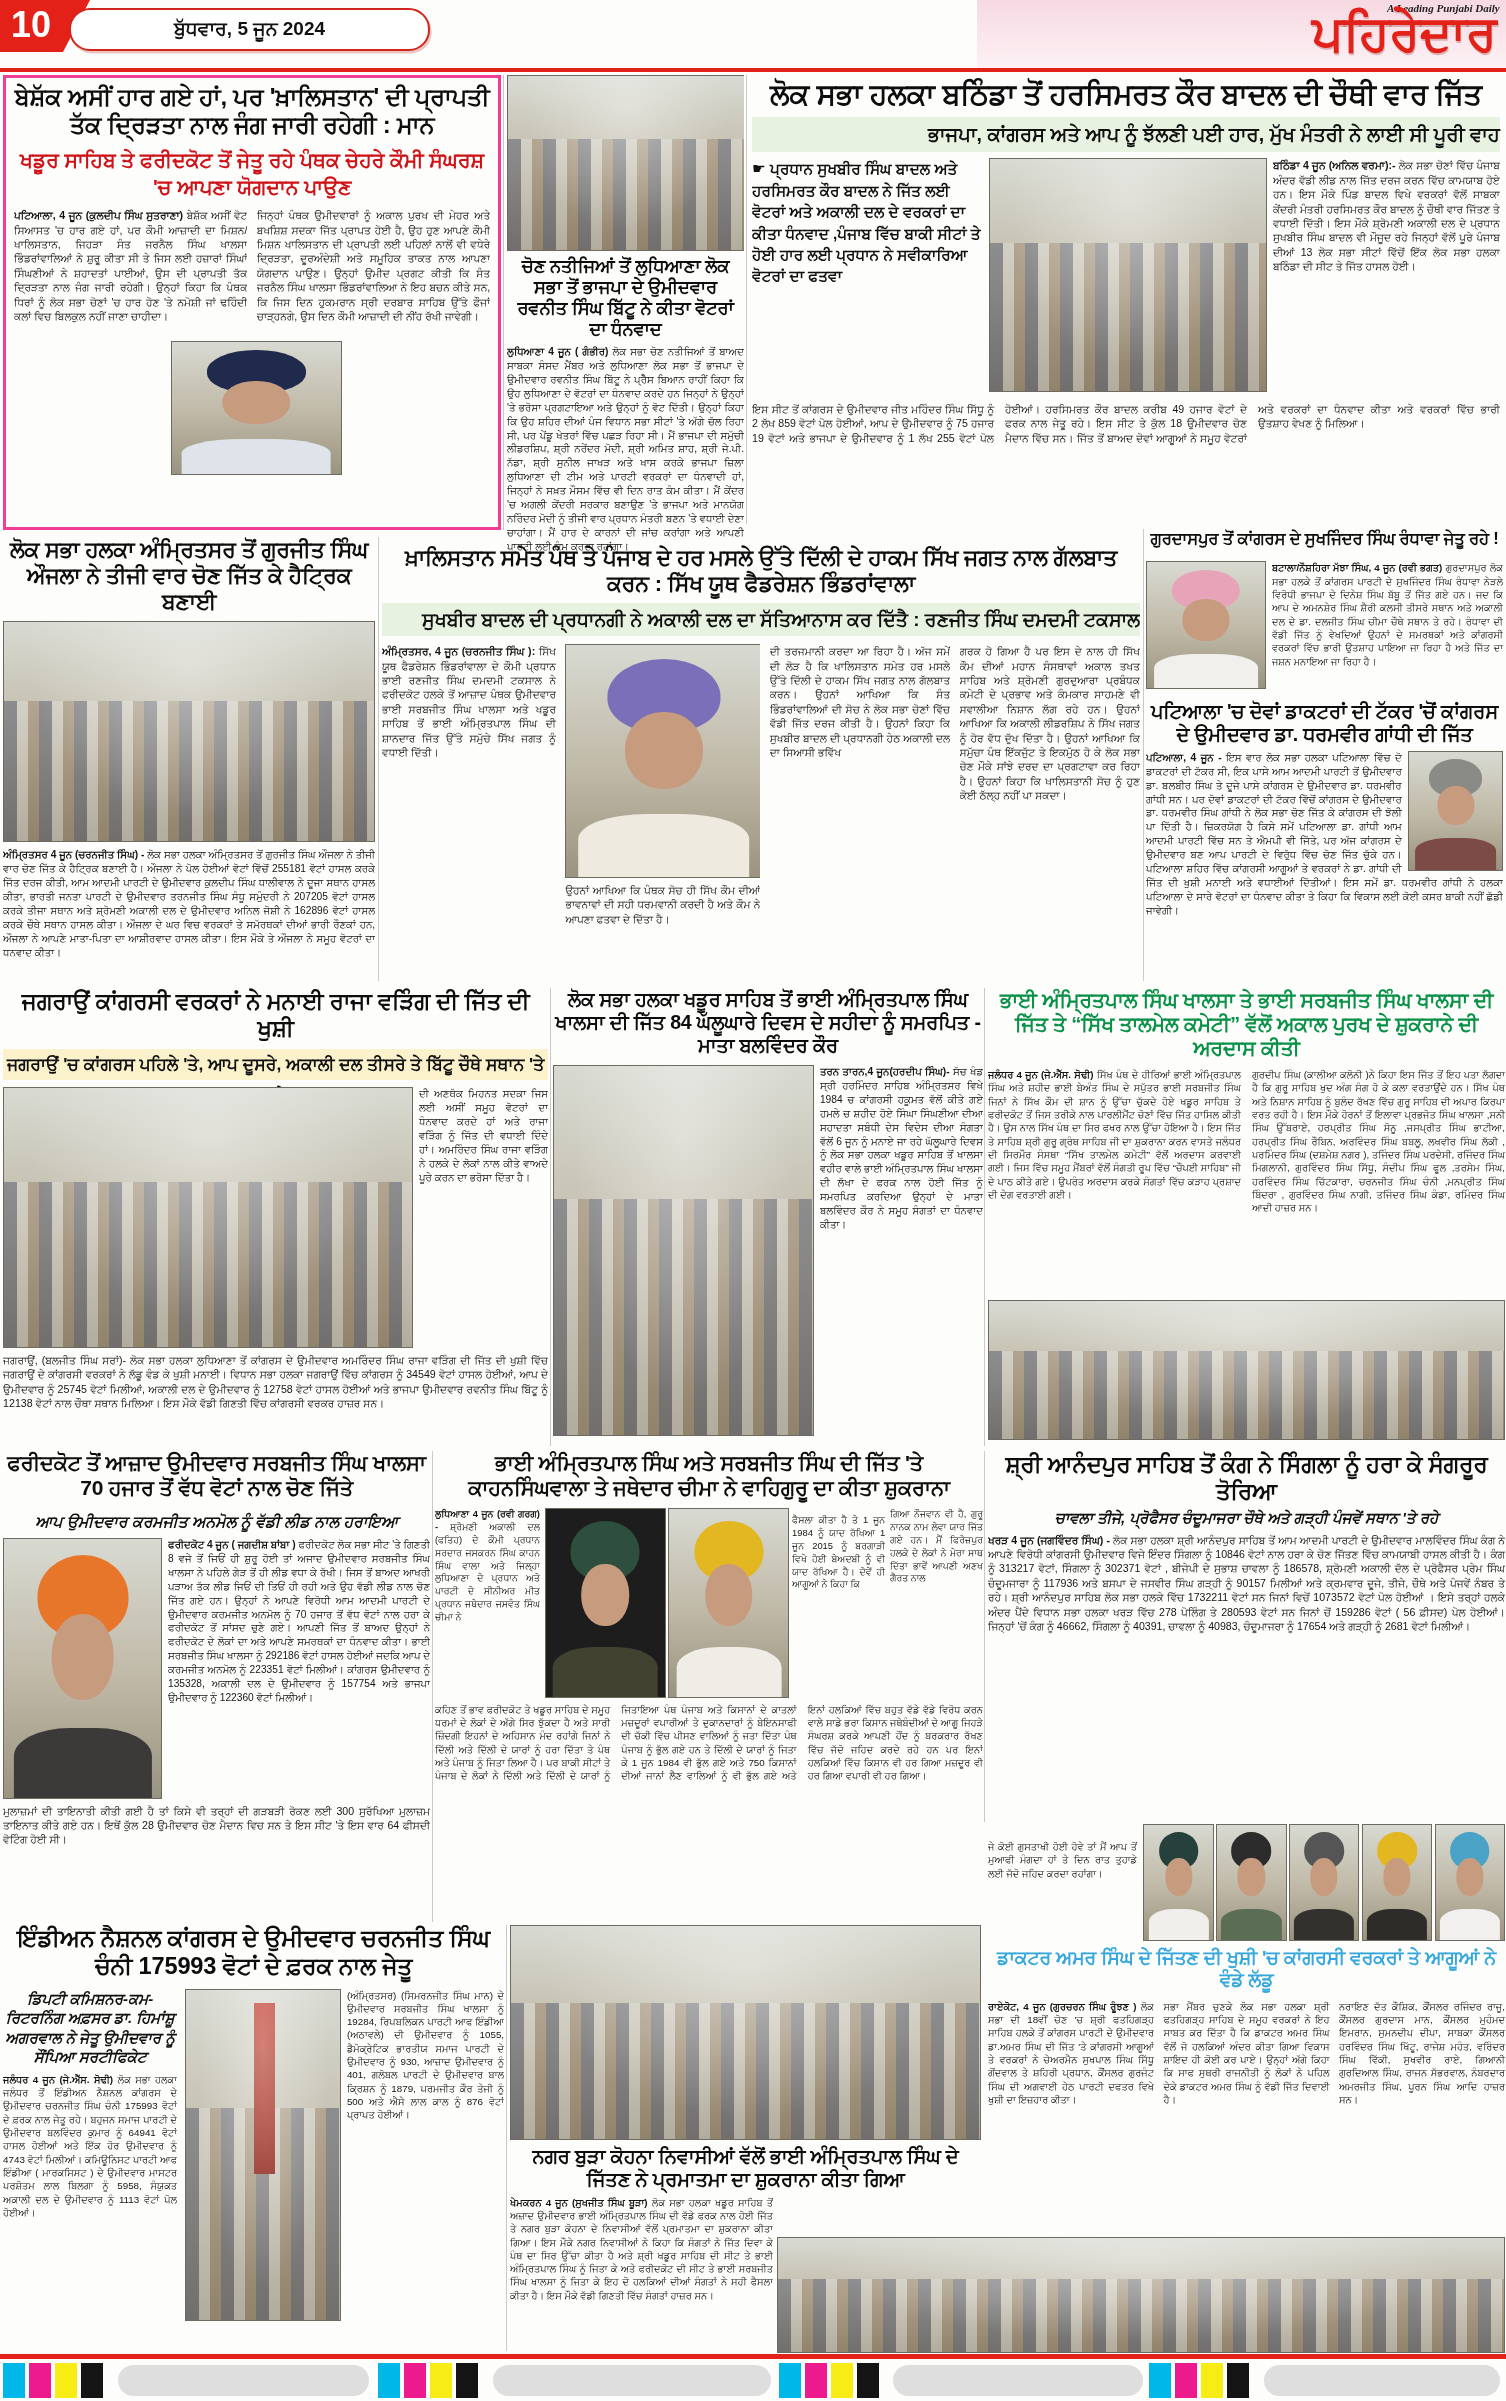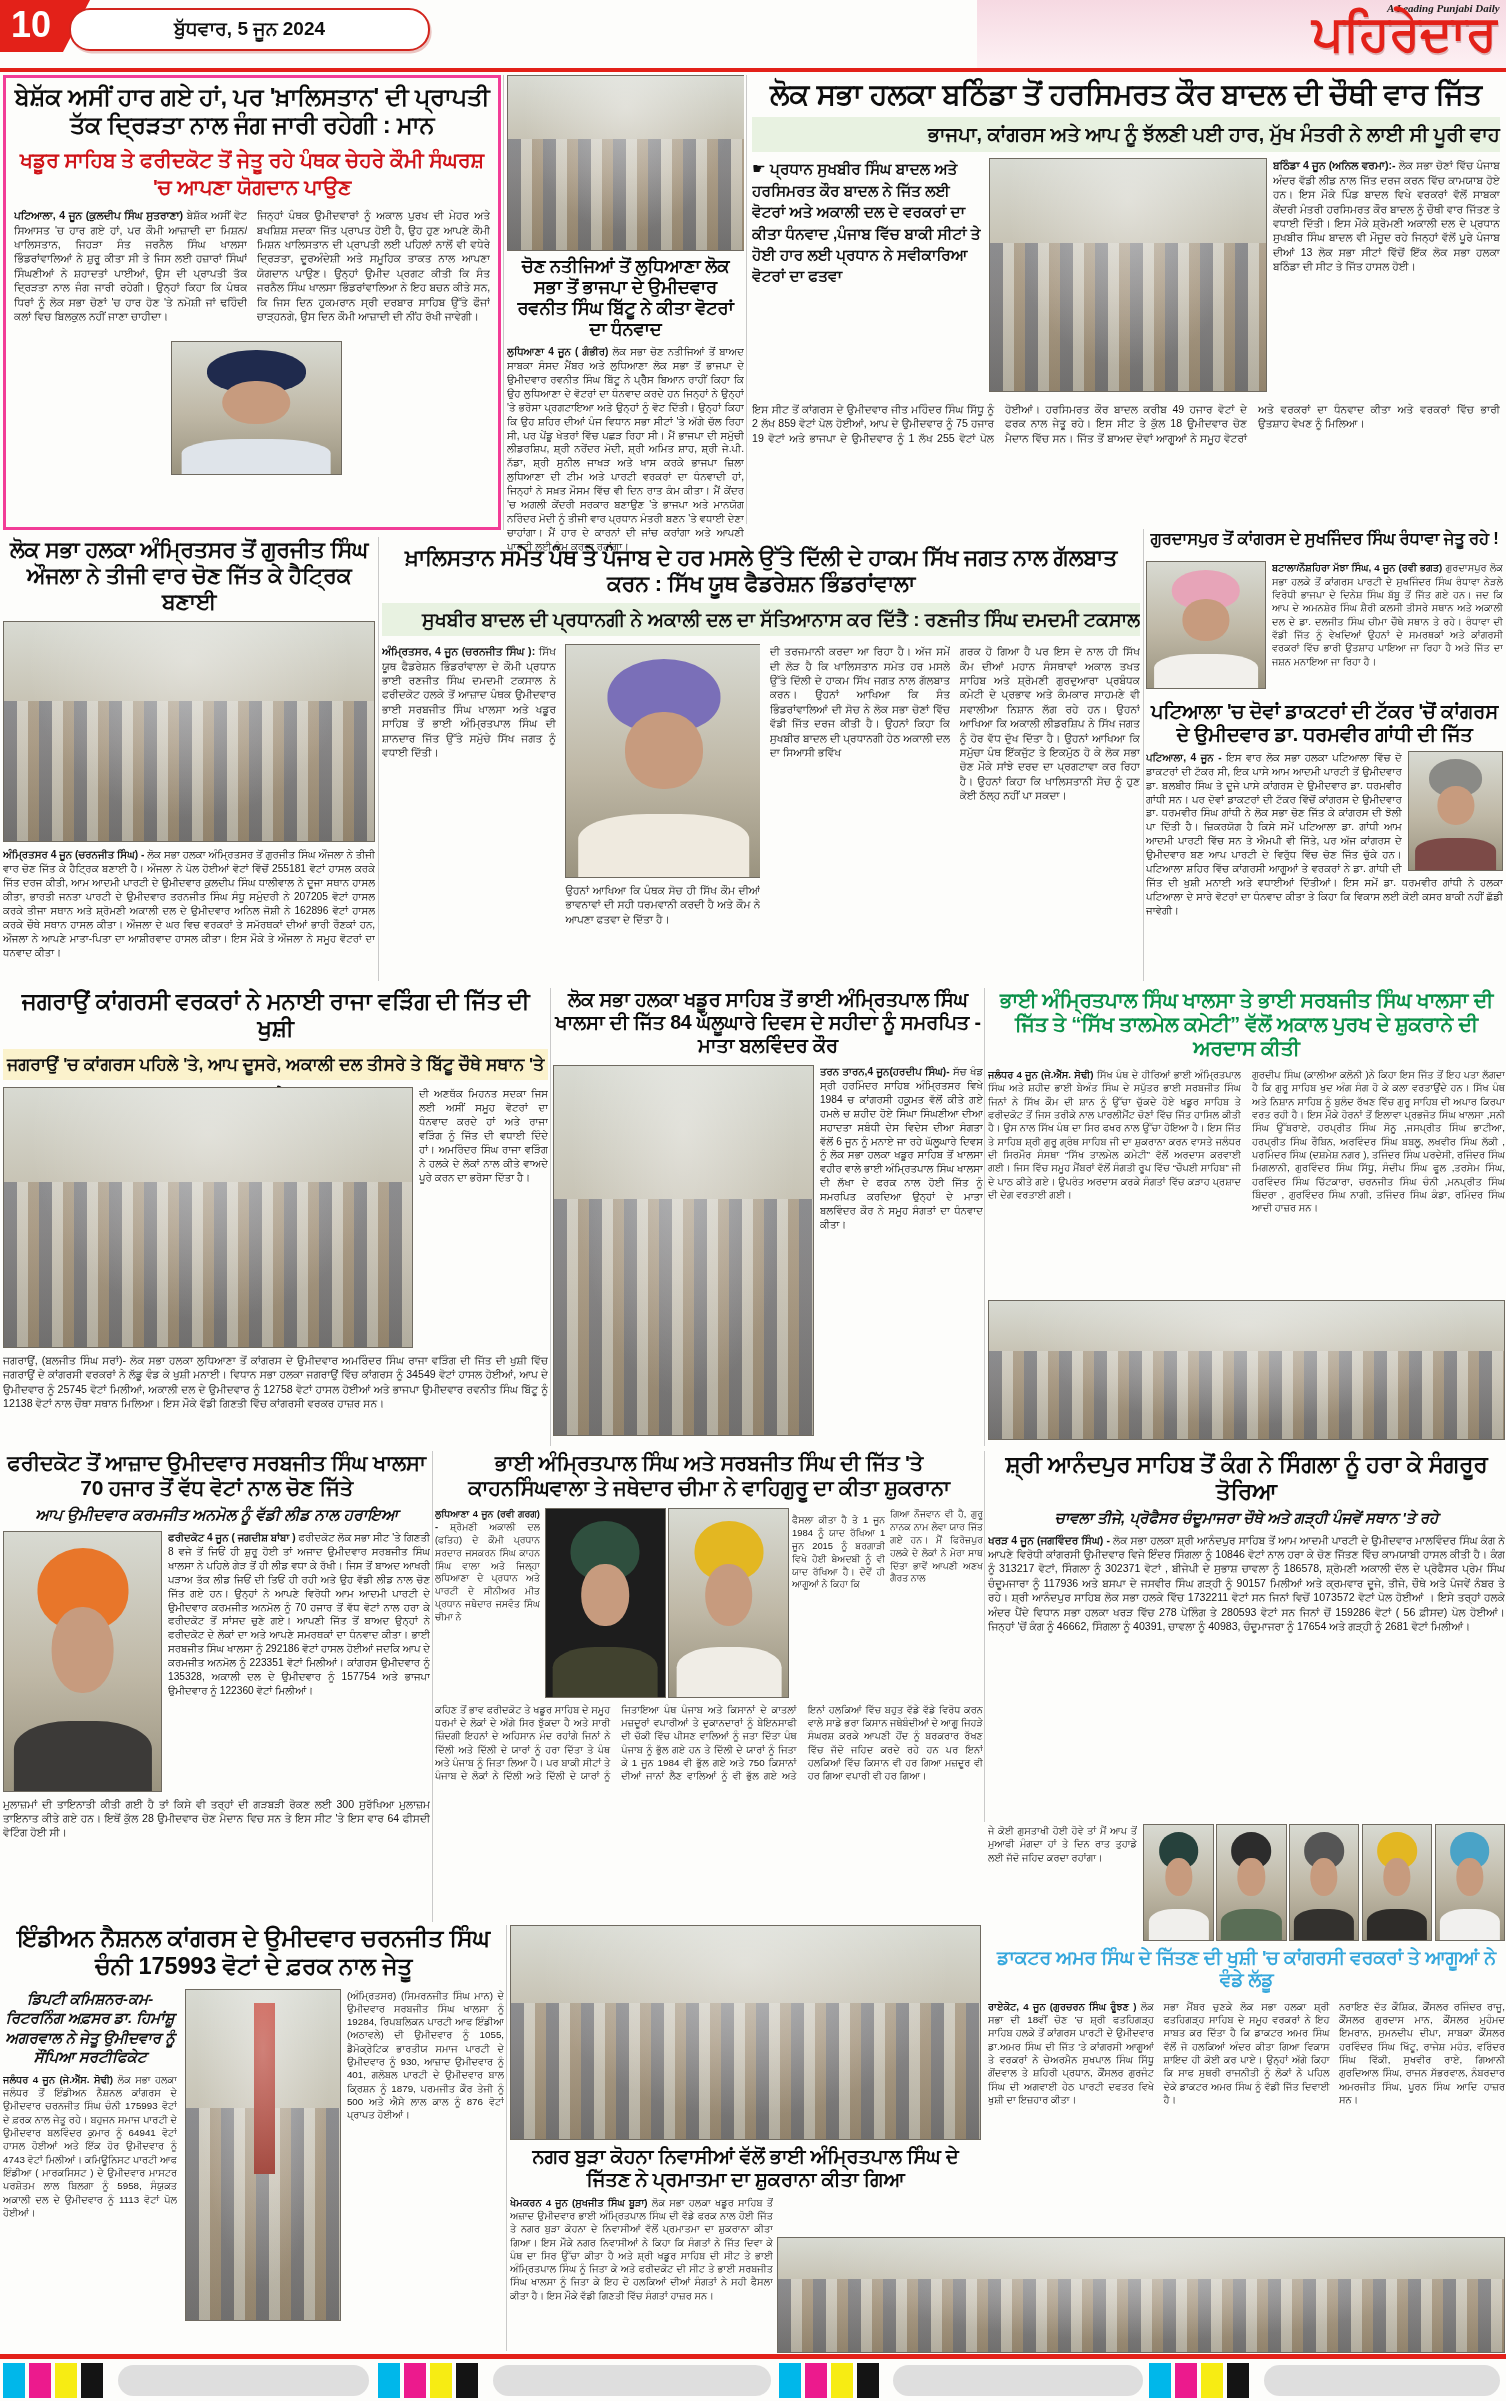--- a/index.html
+++ b/index.html
@@ -177,21 +177,21 @@
       <span class="by">ਜਲੰਧਰ 4 ਜੂਨ (ਜੇ.ਐੱਸ. ਸੋਢੀ)</span>
       <span>ਸਿੱਖ ਪੰਥ ਦੇ ਹੀਰਿਆਂ ਭਾਈ ਅੰਮ੍ਰਿਤਪਾਲ ਸਿੰਘ ਅਤੇ ਸ਼ਹੀਦ ਭਾਈ ਬੇਅੰਤ ਸਿੰਘ ਦੇ ਸਪੁੱਤਰ ਭਾਈ ਸਰਬਜੀਤ ਸਿੰਘ ਜਿਨਾਂ ਨੇ ਸਿੱਖ ਕੌਮ ਦੀ ਸ਼ਾਨ ਨੂੰ ਉੱਚਾ ਚੁੱਕਦੇ ਹੋਏ ਖਡੂਰ ਸਾਹਿਬ ਤੇ ਫਰੀਦਕੋਟ ਤੋਂ ਜਿਸ ਤਰੀਕੇ ਨਾਲ ਪਾਰਲੀਮੈਂਟ ਚੋਣਾਂ ਵਿੱਚ ਜਿੱਤ ਹਾਸਿਲ ਕੀਤੀ ਹੈ। ਉਸ ਨਾਲ ਸਿੱਖ ਪੰਥ ਦਾ ਸਿਰ ਫਖਰ ਨਾਲ ਉੱਚਾ ਹੋਇਆ ਹੈ। ਇਸ ਜਿੱਤ ਤੇ ਸਾਹਿਬ ਸ਼੍ਰੀ ਗੁਰੂ ਗ੍ਰੰਥ ਸਾਹਿਬ ਜੀ ਦਾ ਸ਼ੁਕਰਾਨਾ ਕਰਨ ਵਾਸਤੇ ਜਲੰਧਰ ਦੀ ਸਿਰਮੌਰ ਸੰਸਥਾ “ਸਿੱਖ ਤਾਲਮੇਲ ਕਮੇਟੀ” ਵੱਲੋਂ ਅਰਦਾਸ ਕਰਵਾਈ ਗਈ। ਜਿਸ ਵਿੱਚ ਸਮੂਹ ਮੈਂਬਰਾਂ ਵੱਲੋਂ ਸੰਗਤੀ ਰੂਪ ਵਿੱਚ “ਚੌਪਈ ਸਾਹਿਬ” ਜੀ ਦੇ ਪਾਠ ਕੀਤੇ ਗਏ। ਉਪਰੰਤ ਅਰਦਾਸ ਕਰਕੇ ਸੰਗਤਾਂ ਵਿੱਚ ਕੜਾਹ ਪ੍ਰਸ਼ਾਦ ਦੀ ਦੇਗ ਵਰਤਾਈ ਗਈ।</span>
     </div>
     <div class="body" style="font-size:9.8px;overflow:hidden;">ਗੁਰਦੀਪ ਸਿੰਘ (ਕਾਲੀਆ ਕਲੋਨੀ )ਨੇ ਕਿਹਾ ਇਸ ਜਿੱਤ ਤੋਂ ਇਹ ਪਤਾ ਲੱਗਦਾ ਹੈ ਕਿ ਗੁਰੂ ਸਾਹਿਬ ਖੁਦ ਅੰਗ ਸੰਗ ਹੋ ਕੇ ਕਲਾ ਵਰਤਾਉਂਦੇ ਹਨ। ਸਿੱਖ ਪੰਥ ਅਤੇ ਨਿਸ਼ਾਨ ਸਾਹਿਬ ਨੂੰ ਬੁਲੰਦ ਰੱਖਣ ਵਿੱਚ ਗੁਰੂ ਸਾਹਿਬ ਦੀ ਅਪਾਰ ਕਿਰਪਾ ਵਰਤ ਰਹੀ ਹੈ। ਇਸ ਮੌਕੇ ਹੋਰਨਾਂ ਤੋਂ ਇਲਾਵਾ ਪ੍ਰਭਜੋਤ ਸਿੰਘ ਖਾਲਸਾ ,ਸਨੀ ਸਿੰਘ ਉੱਬਰਾਏ, ਹਰਪ੍ਰੀਤ ਸਿੰਘ ਸੋਨੂ ,ਜਸਪ੍ਰੀਤ ਸਿੰਘ ਭਾਟੀਆ, ਹਰਪ੍ਰੀਤ ਸਿੰਘ ਰੌਬਿਨ, ਅਰਵਿੰਦਰ ਸਿੰਘ ਬਬਲੂ, ਲਖਵੀਰ ਸਿੰਘ ਲੱਕੀ , ਪਰਮਿੰਦਰ ਸਿੰਘ (ਦਸ਼ਮੇਸ਼ ਨਗਰ ), ਤਜਿੰਦਰ ਸਿੰਘ ਪਰਦੇਸੀ, ਰਜਿੰਦਰ ਸਿੰਘ ਮਿਗਲਾਨੀ, ਗੁਰਵਿੰਦਰ ਸਿੰਘ ਸਿੱਧੂ, ਸੰਦੀਪ ਸਿੰਘ ਫੂਲ ,ਤਰਸੇਮ ਸਿੰਘ, ਹਰਵਿੰਦਰ ਸਿੰਘ ਚਿੱਟਕਾਰਾ, ਚਰਨਜੀਤ ਸਿੰਘ ਚੰਨੀ ,ਮਨਪ੍ਰੀਤ ਸਿੰਘ ਬਿੰਦਰਾ , ਗੁਰਵਿੰਦਰ ਸਿੰਘ ਨਾਗੀ, ਤਜਿੰਦਰ ਸਿੰਘ ਕੰਡਾ, ਰਮਿੰਦਰ ਸਿੰਘ ਆਦੀ ਹਾਜ਼ਰ ਸਨ।</div>
   </div>
   <div class="photo group" style="width:100%;height:140px;margin-top:6.3px;box-sizing:border-box;"></div>
 </div>
 
 <div class="art" style="left:3.1px;top:1451px;width:427px;height:510px;">
   <div class="hl" style="font-size:21px;">ਫਰੀਦਕੋਟ ਤੋਂ ਆਜ਼ਾਦ ਉਮੀਦਵਾਰ ਸਰਬਜੀਤ ਸਿੰਘ ਖਾਲਸਾ 70 ਹਜਾਰ ਤੋਂ ਵੱਧ ਵੋਟਾਂ ਨਾਲ ਚੋਣ ਜਿੱਤੇ</div>
-  <div class="ital" style="font-size:15.7px;margin-top:4px;">ਆਪ ਉਮੀਦਵਾਰ ਕਰਮਜੀਤ ਅਨਮੋਲ ਨੂੰ ਵੱਡੀ ਲੀਡ ਨਾਲ ਹਰਾਇਆ</div>
+  <div class="ital" style="font-size:15.7px;margin-top:11px;">ਆਪ ਉਮੀਦਵਾਰ ਕਰਮਜੀਤ ਅਨਮੋਲ ਨੂੰ ਵੱਡੀ ਲੀਡ ਨਾਲ ਹਰਾਇਆ</div>
   <div style="display:grid;grid-template-columns:157px 1fr;gap:7.9px;margin-top:6.3px;height:259px;">
     <div class="photo port" style="width:100%;height:100%;--tb:#e8762a;--sh:#3c3a38;">
         <i class="tb"></i>
         <i class="fc"></i>
         <i class="sh"></i>
       </div>
     <div class="body" style="font-size:10.2px;overflow:hidden;">
       <span class="by">ਫਰੀਦਕੋਟ 4 ਜੂਨ ( ਜਗਦੀਸ਼ ਬਾਂਬਾ )</span>
       <span>ਫਰੀਦਕੋਟ ਲੋਕ ਸਭਾ ਸੀਟ 'ਤੇ ਗਿਣਤੀ 8 ਵਜੇ ਤੋਂ ਜਿਓਂ ਹੀ ਸ਼ੁਰੂ ਹੋਈ ਤਾਂ ਅਜਾਦ ਉਮੀਦਵਾਰ ਸਰਬਜੀਤ ਸਿੰਘ ਖਾਲਸਾ ਨੇ ਪਹਿਲੇ ਗੇੜ ਤੋਂ ਹੀ ਲੀਡ ਵਧਾ ਕੇ ਰੱਖੀ। ਜਿਸ ਤੋਂ ਬਾਅਦ ਆਖਰੀ ਪੜਾਅ ਤੱਕ ਲੀਡ ਜਿਓਂ ਦੀ ਤਿਓਂ ਹੀ ਰਹੀ ਅਤੇ ਉਹ ਵੱਡੀ ਲੀਡ ਨਾਲ ਚੋਣ ਜਿੱਤ ਗਏ ਹਨ। ਉਨ੍ਹਾਂ ਨੇ ਆਪਣੇ ਵਿਰੋਧੀ ਆਮ ਆਦਮੀ ਪਾਰਟੀ ਦੇ ਉਮੀਦਵਾਰ ਕਰਮਜੀਤ ਅਨਮੋਲ ਨੂੰ 70 ਹਜਾਰ ਤੋਂ ਵੱਧ ਵੋਟਾਂ ਨਾਲ ਹਰਾ ਕੇ ਫਰੀਦਕੋਟ ਤੋਂ ਸਾਂਸਦ ਚੁਣੇ ਗਏ। ਆਪਣੀ ਜਿੱਤ ਤੋਂ ਬਾਅਦ ਉਨ੍ਹਾਂ ਨੇ ਫਰੀਦਕੋਟ ਦੇ ਲੋਕਾਂ ਦਾ ਅਤੇ ਆਪਣੇ ਸਮਰਥਕਾਂ ਦਾ ਧੰਨਵਾਦ ਕੀਤਾ। ਭਾਈ ਸਰਬਜੀਤ ਸਿੰਘ ਖਾਲਸਾ ਨੂੰ 292186 ਵੋਟਾਂ ਹਾਸਲ ਹੋਈਆਂ ਜਦਕਿ ਆਪ ਦੇ ਕਰਮਜੀਤ ਅਨਮੋਲ ਨੂੰ 223351 ਵੋਟਾਂ ਮਿਲੀਆਂ। ਕਾਂਗਰਸ ਉਮੀਦਵਾਰ ਨੂੰ 135328, ਅਕਾਲੀ ਦਲ ਦੇ ਉਮੀਦਵਾਰ ਨੂੰ 157754 ਅਤੇ ਭਾਜਪਾ ਉਮੀਦਵਾਰ ਨੂੰ 122360 ਵੋਟਾਂ ਮਿਲੀਆਂ।</span>
     </div>
@@ -226,21 +226,21 @@
   <div class="hl" style="font-size:23px;">ਸ਼੍ਰੀ ਆਨੰਦਪੁਰ ਸਾਹਿਬ ਤੋਂ ਕੰਗ ਨੇ ਸਿੰਗਲਾ ਨੂੰ ਹਰਾ ਕੇ ਸੰਗਰੂਰ ਤੋਰਿਆ</div>
   <div class="ital" style="font-size:15px;margin-top:3.1px;">ਚਾਵਲਾ ਤੀਜੇ, ਪ੍ਰੋਫੈਸਰ ਚੰਦੂਮਾਜਰਾ ਚੌਥੇ ਅਤੇ ਗੜ੍ਹੀ ਪੰਜਵੇਂ ਸਥਾਨ 'ਤੇ ਰਹੇ</div>
   <div class="body" style="margin-top:4.7px;font-size:10.6px;height:259px;overflow:hidden;">
     <span class="by">ਖਰੜ 4 ਜੂਨ (ਜਗਵਿੰਦਰ ਸਿੰਘ) -</span>
     <span>ਲੋਕ ਸਭਾ ਹਲਕਾ ਸ਼੍ਰੀ ਆਨੰਦਪੁਰ ਸਾਹਿਬ ਤੋਂ ਆਮ ਆਦਮੀ ਪਾਰਟੀ ਦੇ ਉਮੀਦਵਾਰ ਮਾਲਵਿੰਦਰ ਸਿੰਘ ਕੰਗ ਨੇ ਆਪਣੇ ਵਿਰੋਧੀ ਕਾਂਗਰਸੀ ਉਮੀਦਵਾਰ ਵਿਜੇ ਇੰਦਰ ਸਿੰਗਲਾ ਨੂੰ 10846 ਵੋਟਾਂ ਨਾਲ ਹਰਾ ਕੇ ਚੋਣ ਜਿੱਤਣ ਵਿੱਚ ਕਾਮਯਾਬੀ ਹਾਸਲ ਕੀਤੀ ਹੈ। ਕੰਗ ਨੂੰ 313217 ਵੋਟਾਂ, ਸਿੰਗਲਾ ਨੂੰ 302371 ਵੋਟਾਂ , ਬੀਜੇਪੀ ਦੇ ਸੁਭਾਸ਼ ਚਾਵਲਾ ਨੂੰ 186578, ਸ਼੍ਰੋਮਣੀ ਅਕਾਲੀ ਦੱਲ ਦੇ ਪ੍ਰੋਫੈਸਰ ਪ੍ਰੇਮ ਸਿੰਘ ਚੰਦੂਮਜਾਰਾ ਨੂੰ 117936 ਅਤੇ ਬਸਪਾ ਦੇ ਜਸਵੀਰ ਸਿੰਘ ਗੜ੍ਹੀ ਨੂੰ 90157 ਮਿਲੀਆਂ ਅਤੇ ਕ੍ਰਮਵਾਰ ਦੂਜੇ, ਤੀਜੇ, ਚੌਥੇ ਅਤੇ ਪੰਜਵੇਂ ਨੰਬਰ ਤੇ ਰਹੇ। ਸ਼੍ਰੀ ਆਨੰਦਪੁਰ ਸਾਹਿਬ ਲੋਕ ਸਭਾ ਹਲਕੇ ਵਿੱਚ 1732211 ਵੋਟਾਂ ਸਨ ਜਿਨਾਂ ਵਿਚੋਂ 1073572 ਵੋਟਾਂ ਪੋਲ ਹੋਈਆਂ । ਇਸੇ ਤਰ੍ਹਾਂ ਹਲਕੇ ਅੰਦਰ ਪੈਂਦੇ ਵਿਧਾਨ ਸਭਾ ਹਲਕਾ ਖਰੜ ਵਿੱਚ 278 ਪੋਲਿੰਗ ਤੇ 280593 ਵੋਟਾਂ ਸਨ ਜਿਨਾਂ ਚੋਂ 159286 ਵੋਟਾਂ ( 56 ਫ਼ੀਸਦ) ਪੋਲ ਹੋਈਆਂ। ਜਿਨ੍ਹਾਂ 'ਚੋਂ ਕੰਗ ਨੂੰ 46662, ਸਿੰਗਲਾ ਨੂੰ 40391, ਚਾਵਲਾ ਨੂੰ 40983, ਚੰਦੂਮਾਜਰਾ ਨੂੰ 17654 ਅਤੇ ਗੜ੍ਹੀ ਨੂੰ 2681 ਵੋਟਾਂ ਮਿਲੀਆਂ।</span>
   </div>
 </div>
 
 <div class="art" style="left:988px;top:1824px;width:517px;height:118px;">
   <div style="display:grid;grid-template-columns:149px 1fr;gap:6.3px;height:100%;">
-    <div class="body" style="font-size:9.8px;overflow:hidden;">ਜੇ ਕੋਈ ਗੁਸਤਾਖੀ ਹੋਈ ਹੋਵੇ ਤਾਂ ਮੈਂ ਆਪ ਤੋਂ ਮੁਆਫੀ ਮੰਗਦਾ ਹਾਂ ਤੇ ਦਿਨ ਰਾਤ ਤੁਹਾਡੇ ਲਈ ਜੱਦੋ ਜਹਿਦ ਕਰਦਾ ਰਹਾਂਗਾ।</div>
+    <div class="body" style="font-size:9.8px;overflow:hidden;margin-top:16px;">ਜੇ ਕੋਈ ਗੁਸਤਾਖੀ ਹੋਈ ਹੋਵੇ ਤਾਂ ਮੈਂ ਆਪ ਤੋਂ ਮੁਆਫੀ ਮੰਗਦਾ ਹਾਂ ਤੇ ਦਿਨ ਰਾਤ ਤੁਹਾਡੇ ਲਈ ਜੱਦੋ ਜਹਿਦ ਕਰਦਾ ਰਹਾਂਗਾ।</div>
     <div style="display:flex;gap:2.4px;">
       <div class="photo port" style="flex:1;height:115px;--tb:#26413c;--sh:#f0efec;">
           <i class="tb"></i>
           <i class="fc"></i>
           <i class="sh"></i>
         </div>
       <div class="photo port" style="flex:1;height:115px;--tb:#2c2c2c;--sh:#5a6e56;">
           <i class="tb"></i>
           <i class="fc"></i>
           <i class="sh"></i>

